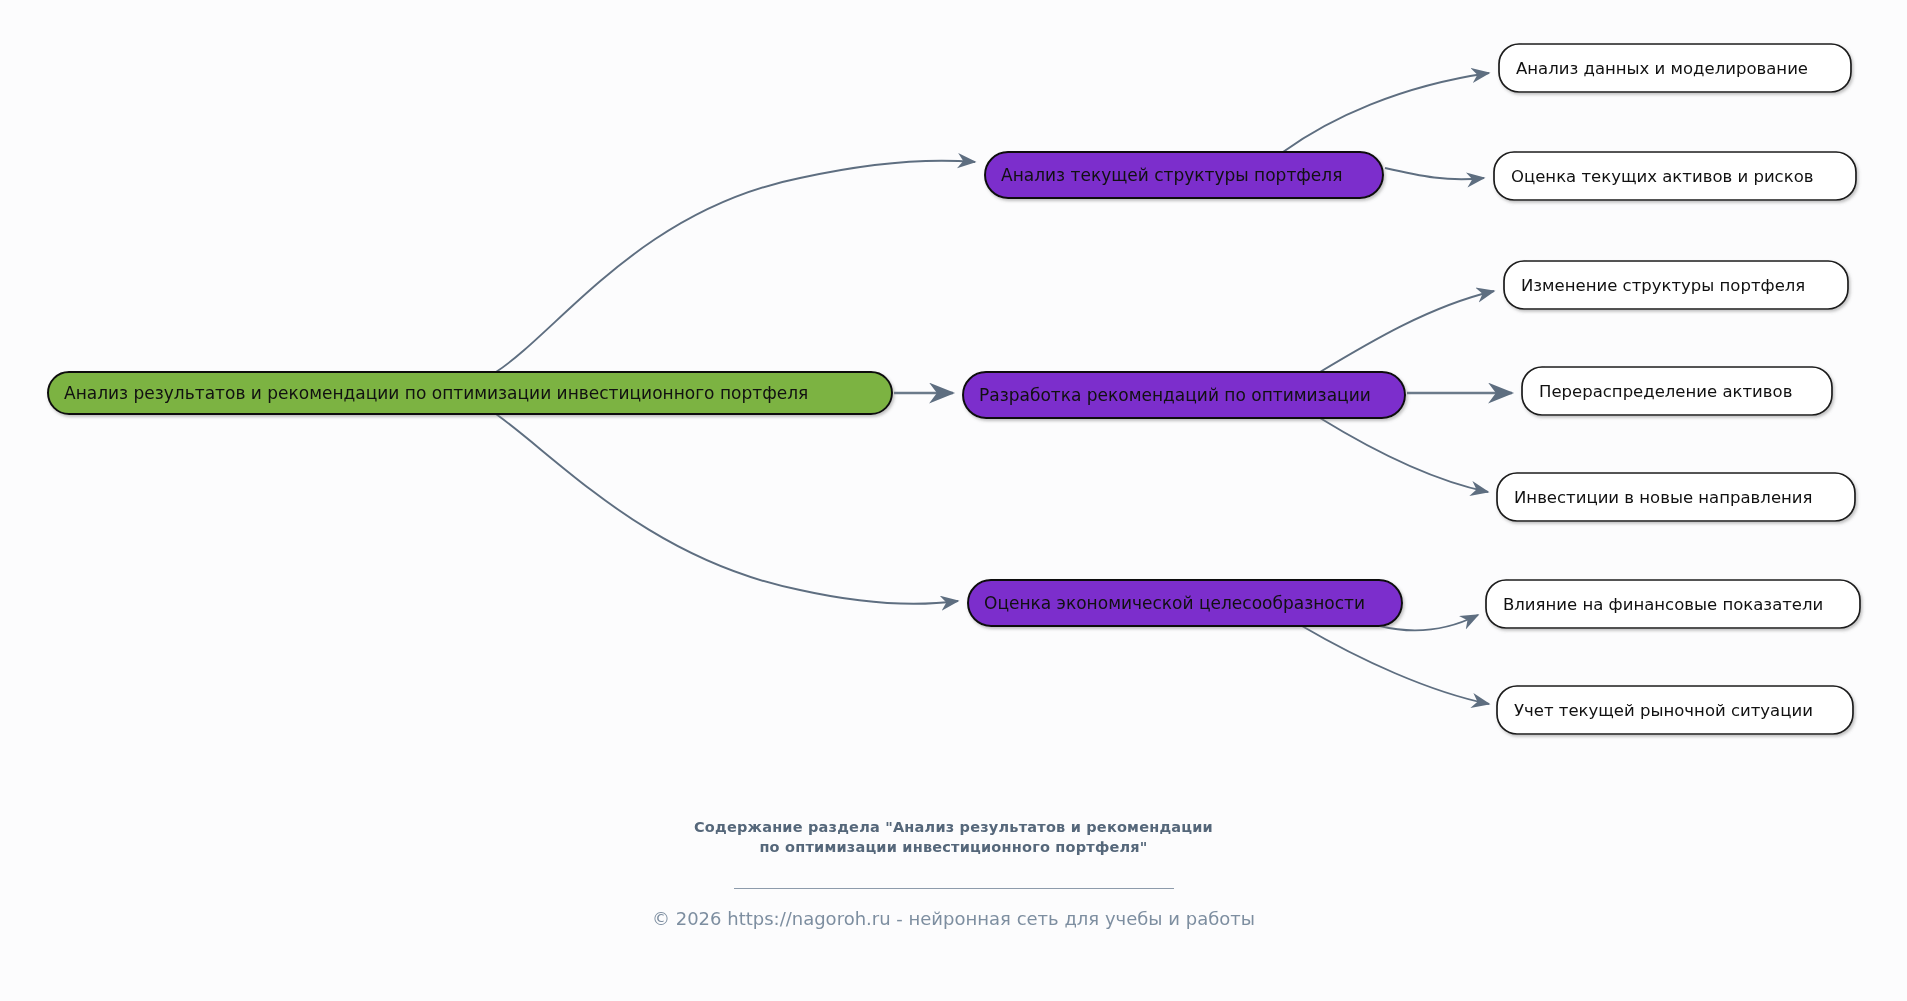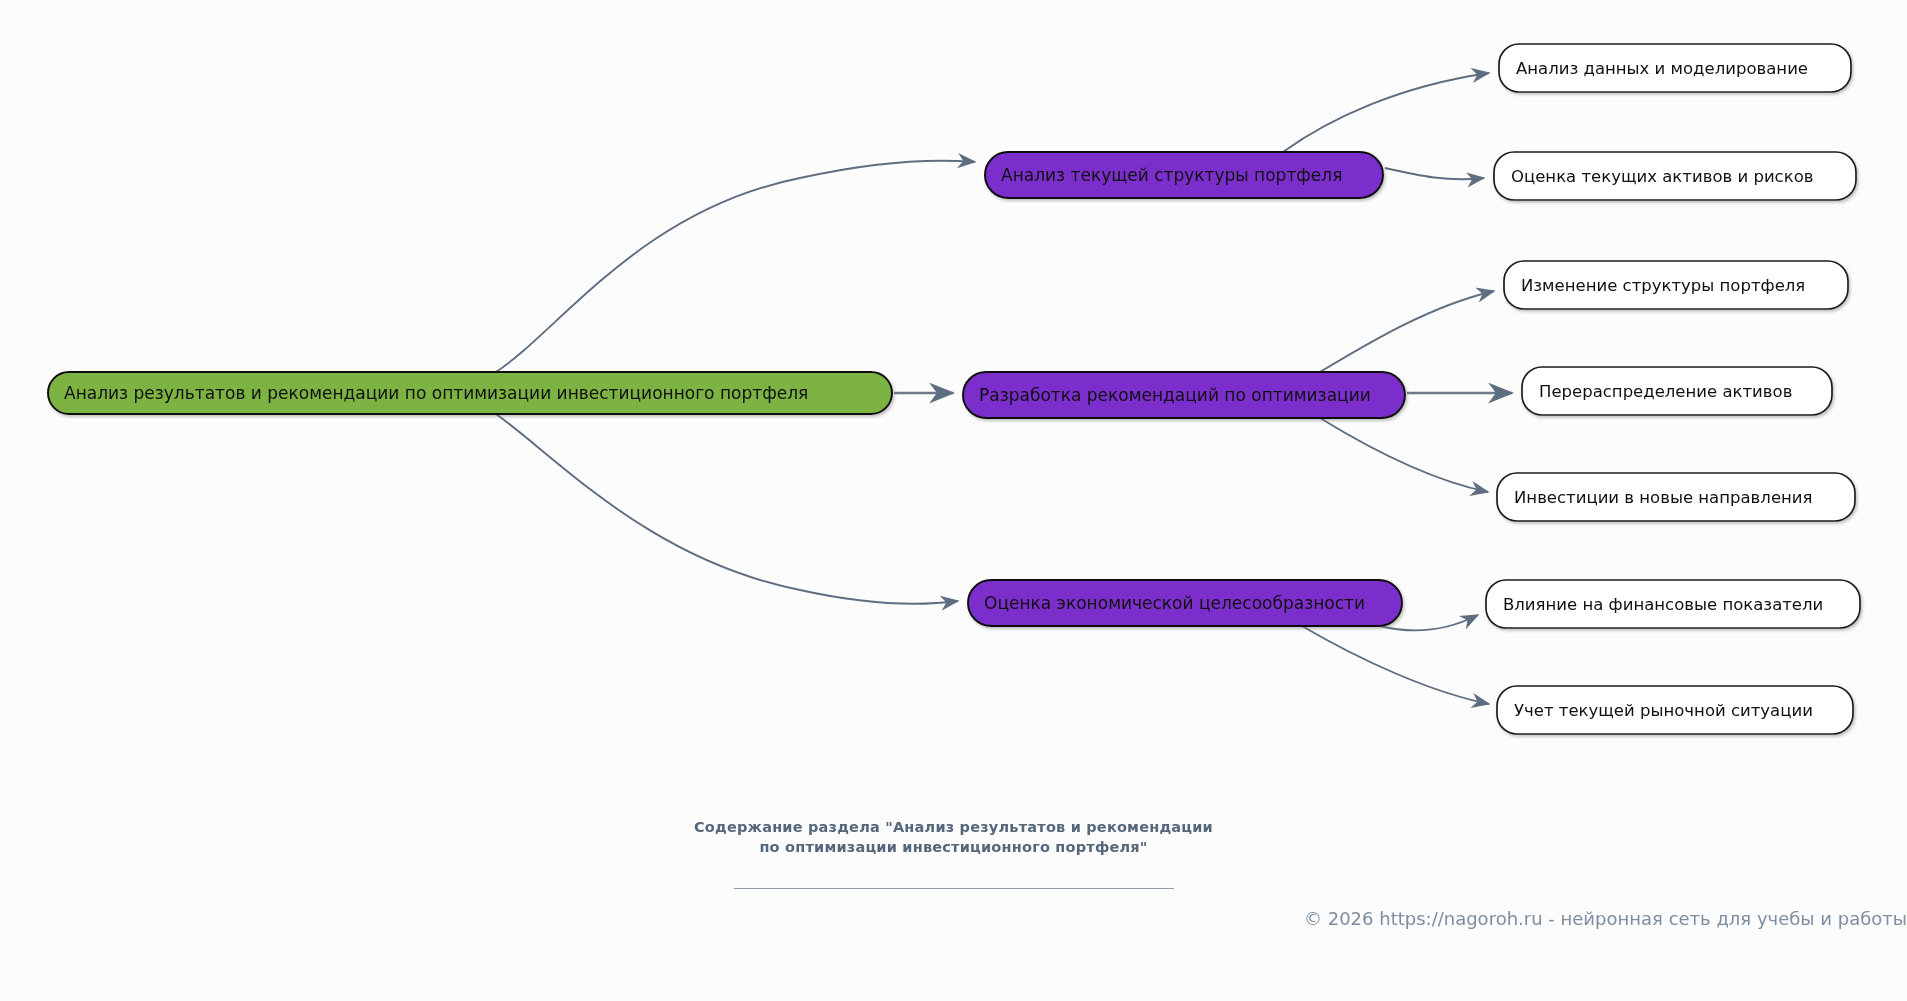--- a/index.html
+++ b/index.html
@@ -46,21 +46,21 @@
     position:absolute;
     left:50%;transform:translateX(-50%);
     top:888px;
     width:440px;height:1px;
     background:#8d9bab;
   }
   .copyright{
     position:absolute;
     left:0;right:0;
     top:908px;
-    text-align:right;
+    text-align:center;
     color:#7d8ea0;
     font-family:"DejaVu Sans","Liberation Sans",sans-serif;
     font-size:18px;
   }
 </style>
 </head>
 <body>
 
 <div id="stage">
   <svg id="mindmap" viewBox="0 0 1907 1001">

